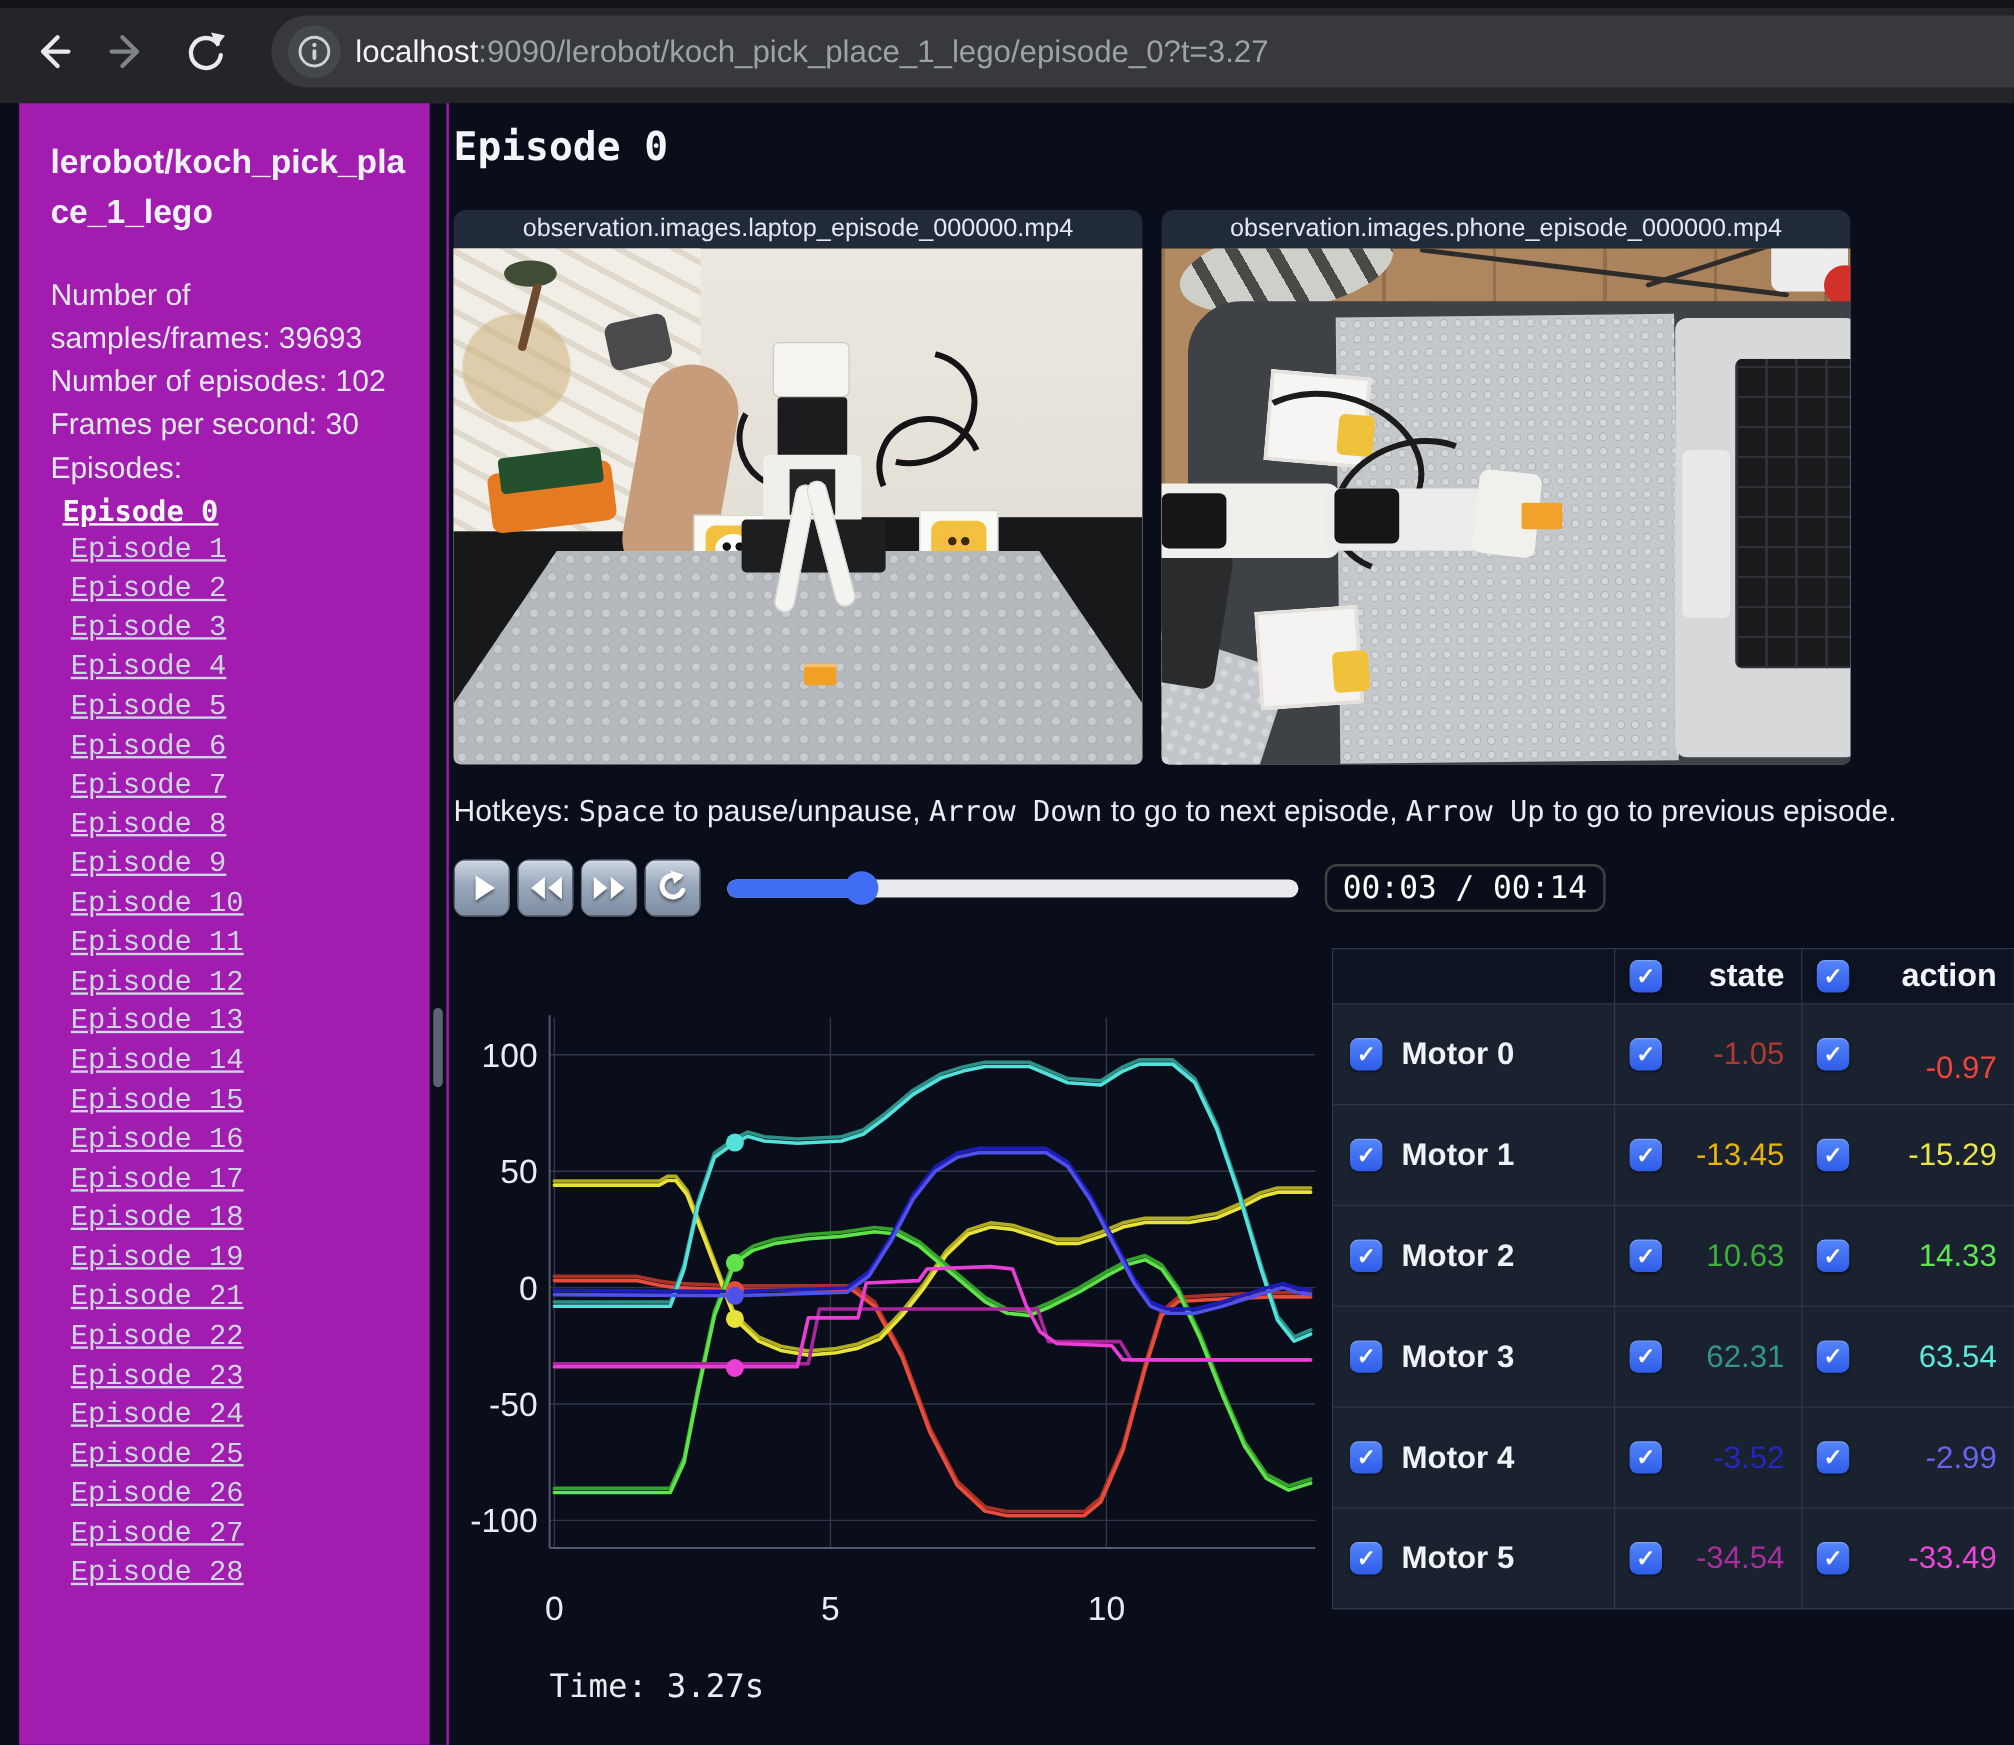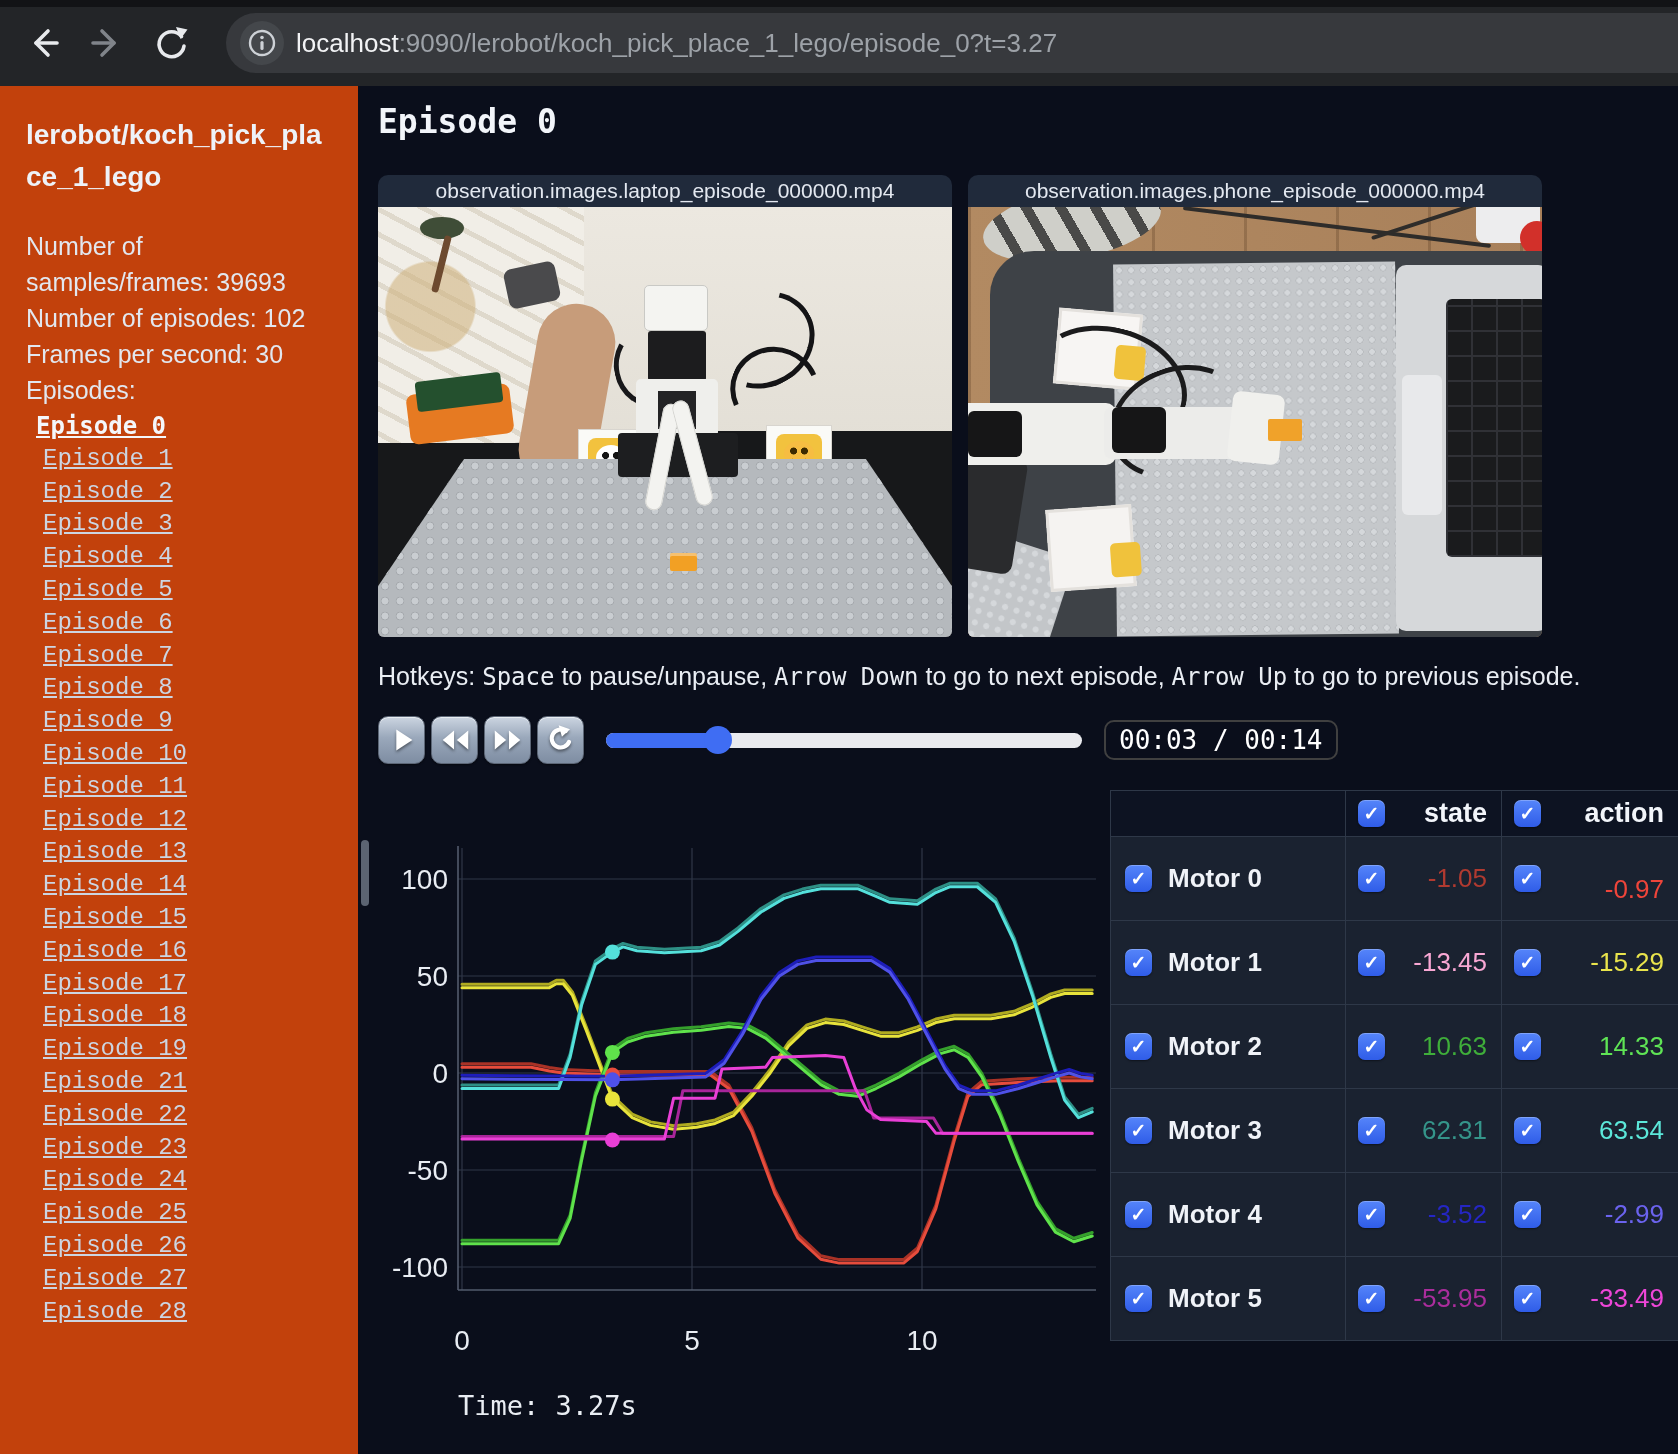--- a/index.html
+++ b/index.html
@@ -10,21 +10,21 @@
     background:linear-gradient(180deg,#121316 0%,#121316 8%,#232528 8%,#232528 100%);}
   .nav-ico{position:absolute;top:22px;width:42px;height:42px;display:flex;align-items:center;justify-content:center;cursor:pointer;}
   .urlbar{position:absolute;left:226px;right:-40px;top:13px;height:60px;border-radius:30px;
     background:#37393d;display:flex;align-items:center;}
   .url-info{margin-left:14px;width:44px;height:44px;border-radius:50%;background:#44474b;
     display:flex;align-items:center;justify-content:center;flex:0 0 auto;}
   .url-text{margin-left:12px;font-size:26px;color:#9da2a8;white-space:nowrap;overflow:hidden;}
   .url-text b{color:#f2f3f5;font-weight:normal;}
 
   
-  .sidebar{position:absolute;left:0;top:86px;width:358px;bottom:0;background:#c2410c;
+  .sidebar{position:absolute;left:16px;top:86px;width:358px;bottom:0;background:#a21caf;
     padding:28px 0 0 26px;box-sizing:border-box;color:#e4e9f1;overflow:hidden;}
   .ds-title{font-size:28px;font-weight:bold;line-height:1.5;width:300px;word-break:break-all;color:#eef2f8;}
   .stats{margin-top:30px;font-size:25px;line-height:36px;width:292px;color:#e2e7ef;}
   .stats div{margin:0;}
   .ep-heading{font-size:25px;line-height:36px;color:#e2e7ef;}
   .ep-list{margin-top:2px;padding-left:10px;}
   .ep-list a{display:block;font-family:"DejaVu Sans Mono",monospace;font-size:24px;line-height:32.8px;
     color:#ccd5e2;text-decoration:underline;cursor:pointer;}
   .ep-list a.current{font-weight:bold;color:#f4f7fb;padding-left:0;}
   .ep-list a:not(.current){padding-left:7px;font-family:Liberation Mono, monospace;}
@@ -413,21 +413,21 @@
             <span class="cb">✓</span>
             <span class="vtext" style="color: rgb(239, 69, 58); margin-top: 22px;">-0.97</span>
           </div>
         </div><div class="trow">
           <div class="cell name">
             <span class="cb">✓</span>
             <span class="mname">Motor 1</span>
           </div>
           <div class="cell val">
             <span class="cb">✓</span>
-            <span class="vtext" style="color: #f9a8d4;">-13.45</span>
+            <span class="vtext" style="color: #eab308;">-13.45</span>
           </div>
           <div class="cell val">
             <span class="cb">✓</span>
             <span class="vtext" style="color: rgb(233, 228, 76);">-15.29</span>
           </div>
         </div><div class="trow">
           <div class="cell name">
             <span class="cb">✓</span>
             <span class="mname">Motor 2</span>
           </div>
@@ -465,21 +465,21 @@
             <span class="cb">✓</span>
             <span class="vtext" style="color: rgb(107, 99, 238);">-2.99</span>
           </div>
         </div><div class="trow">
           <div class="cell name">
             <span class="cb">✓</span>
             <span class="mname">Motor 5</span>
           </div>
           <div class="cell val">
             <span class="cb">✓</span>
-            <span class="vtext" style="color: rgb(170, 45, 156);">-53.95</span>
+            <span class="vtext" style="color: rgb(170, 45, 156);">-34.54</span>
           </div>
           <div class="cell val">
             <span class="cb">✓</span>
             <span class="vtext" style="color: rgb(238, 70, 216);">-33.49</span>
           </div>
         </div></div>
   </div>
 </div>
 
 </body></html>

